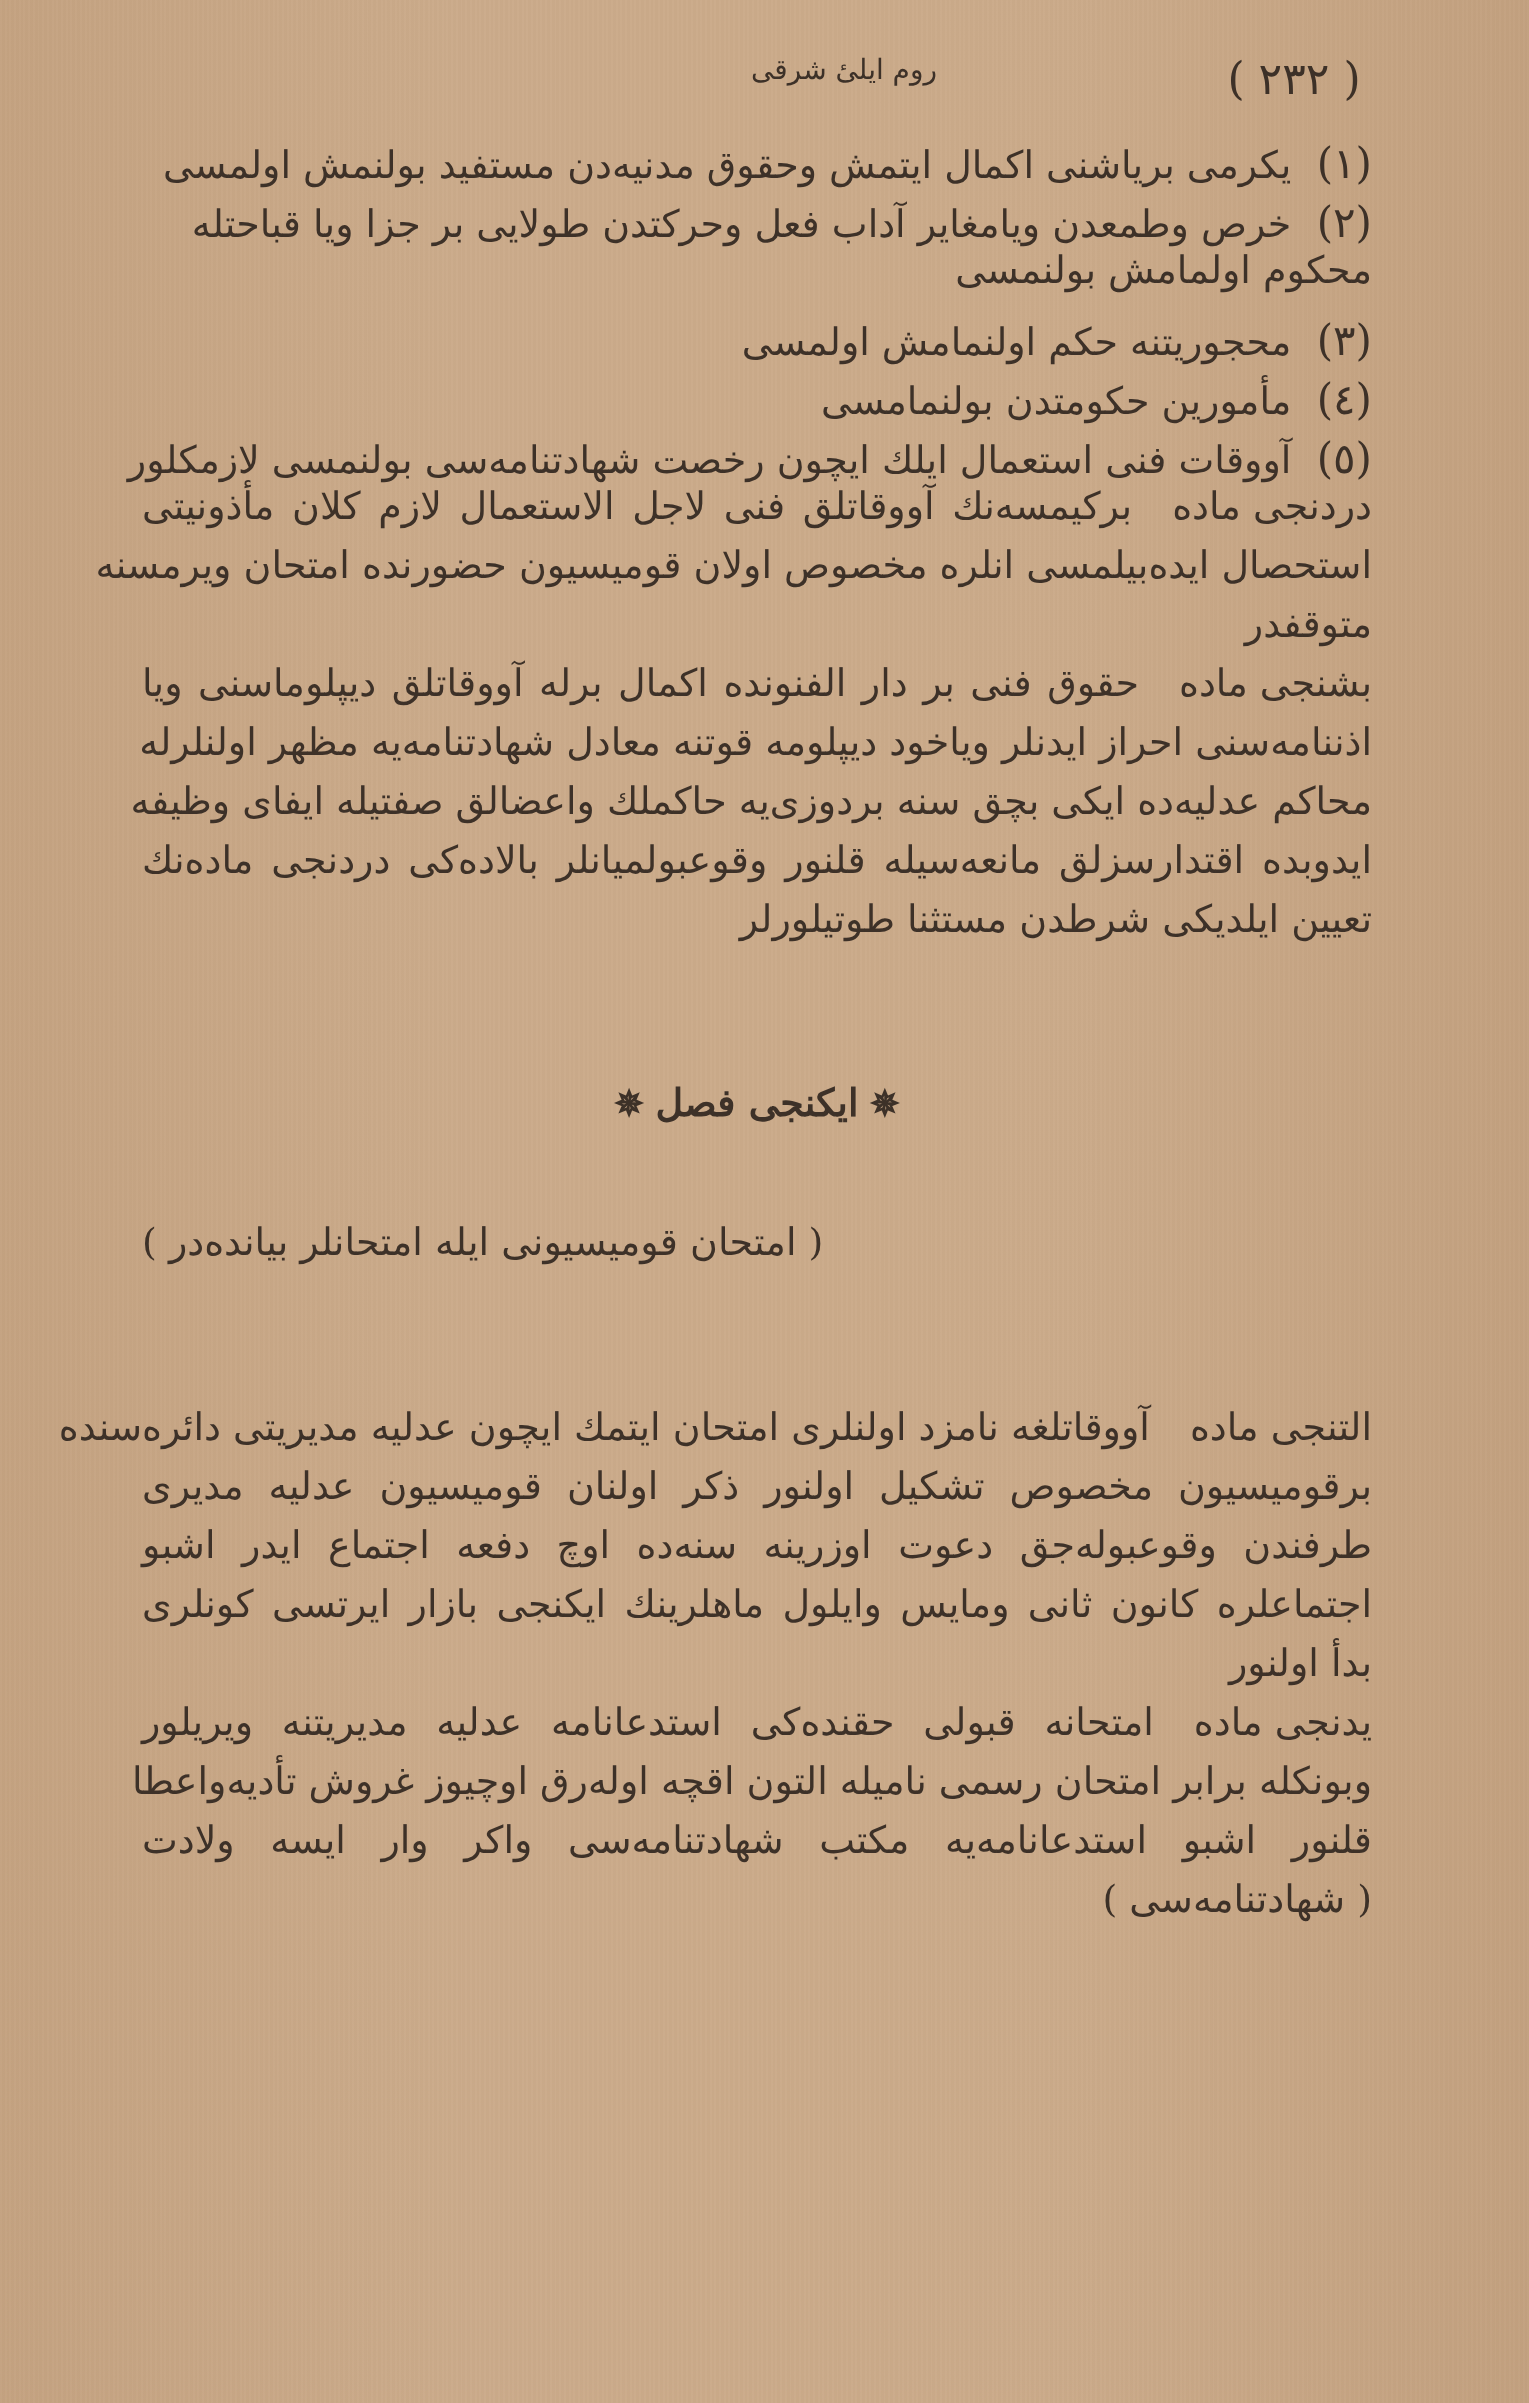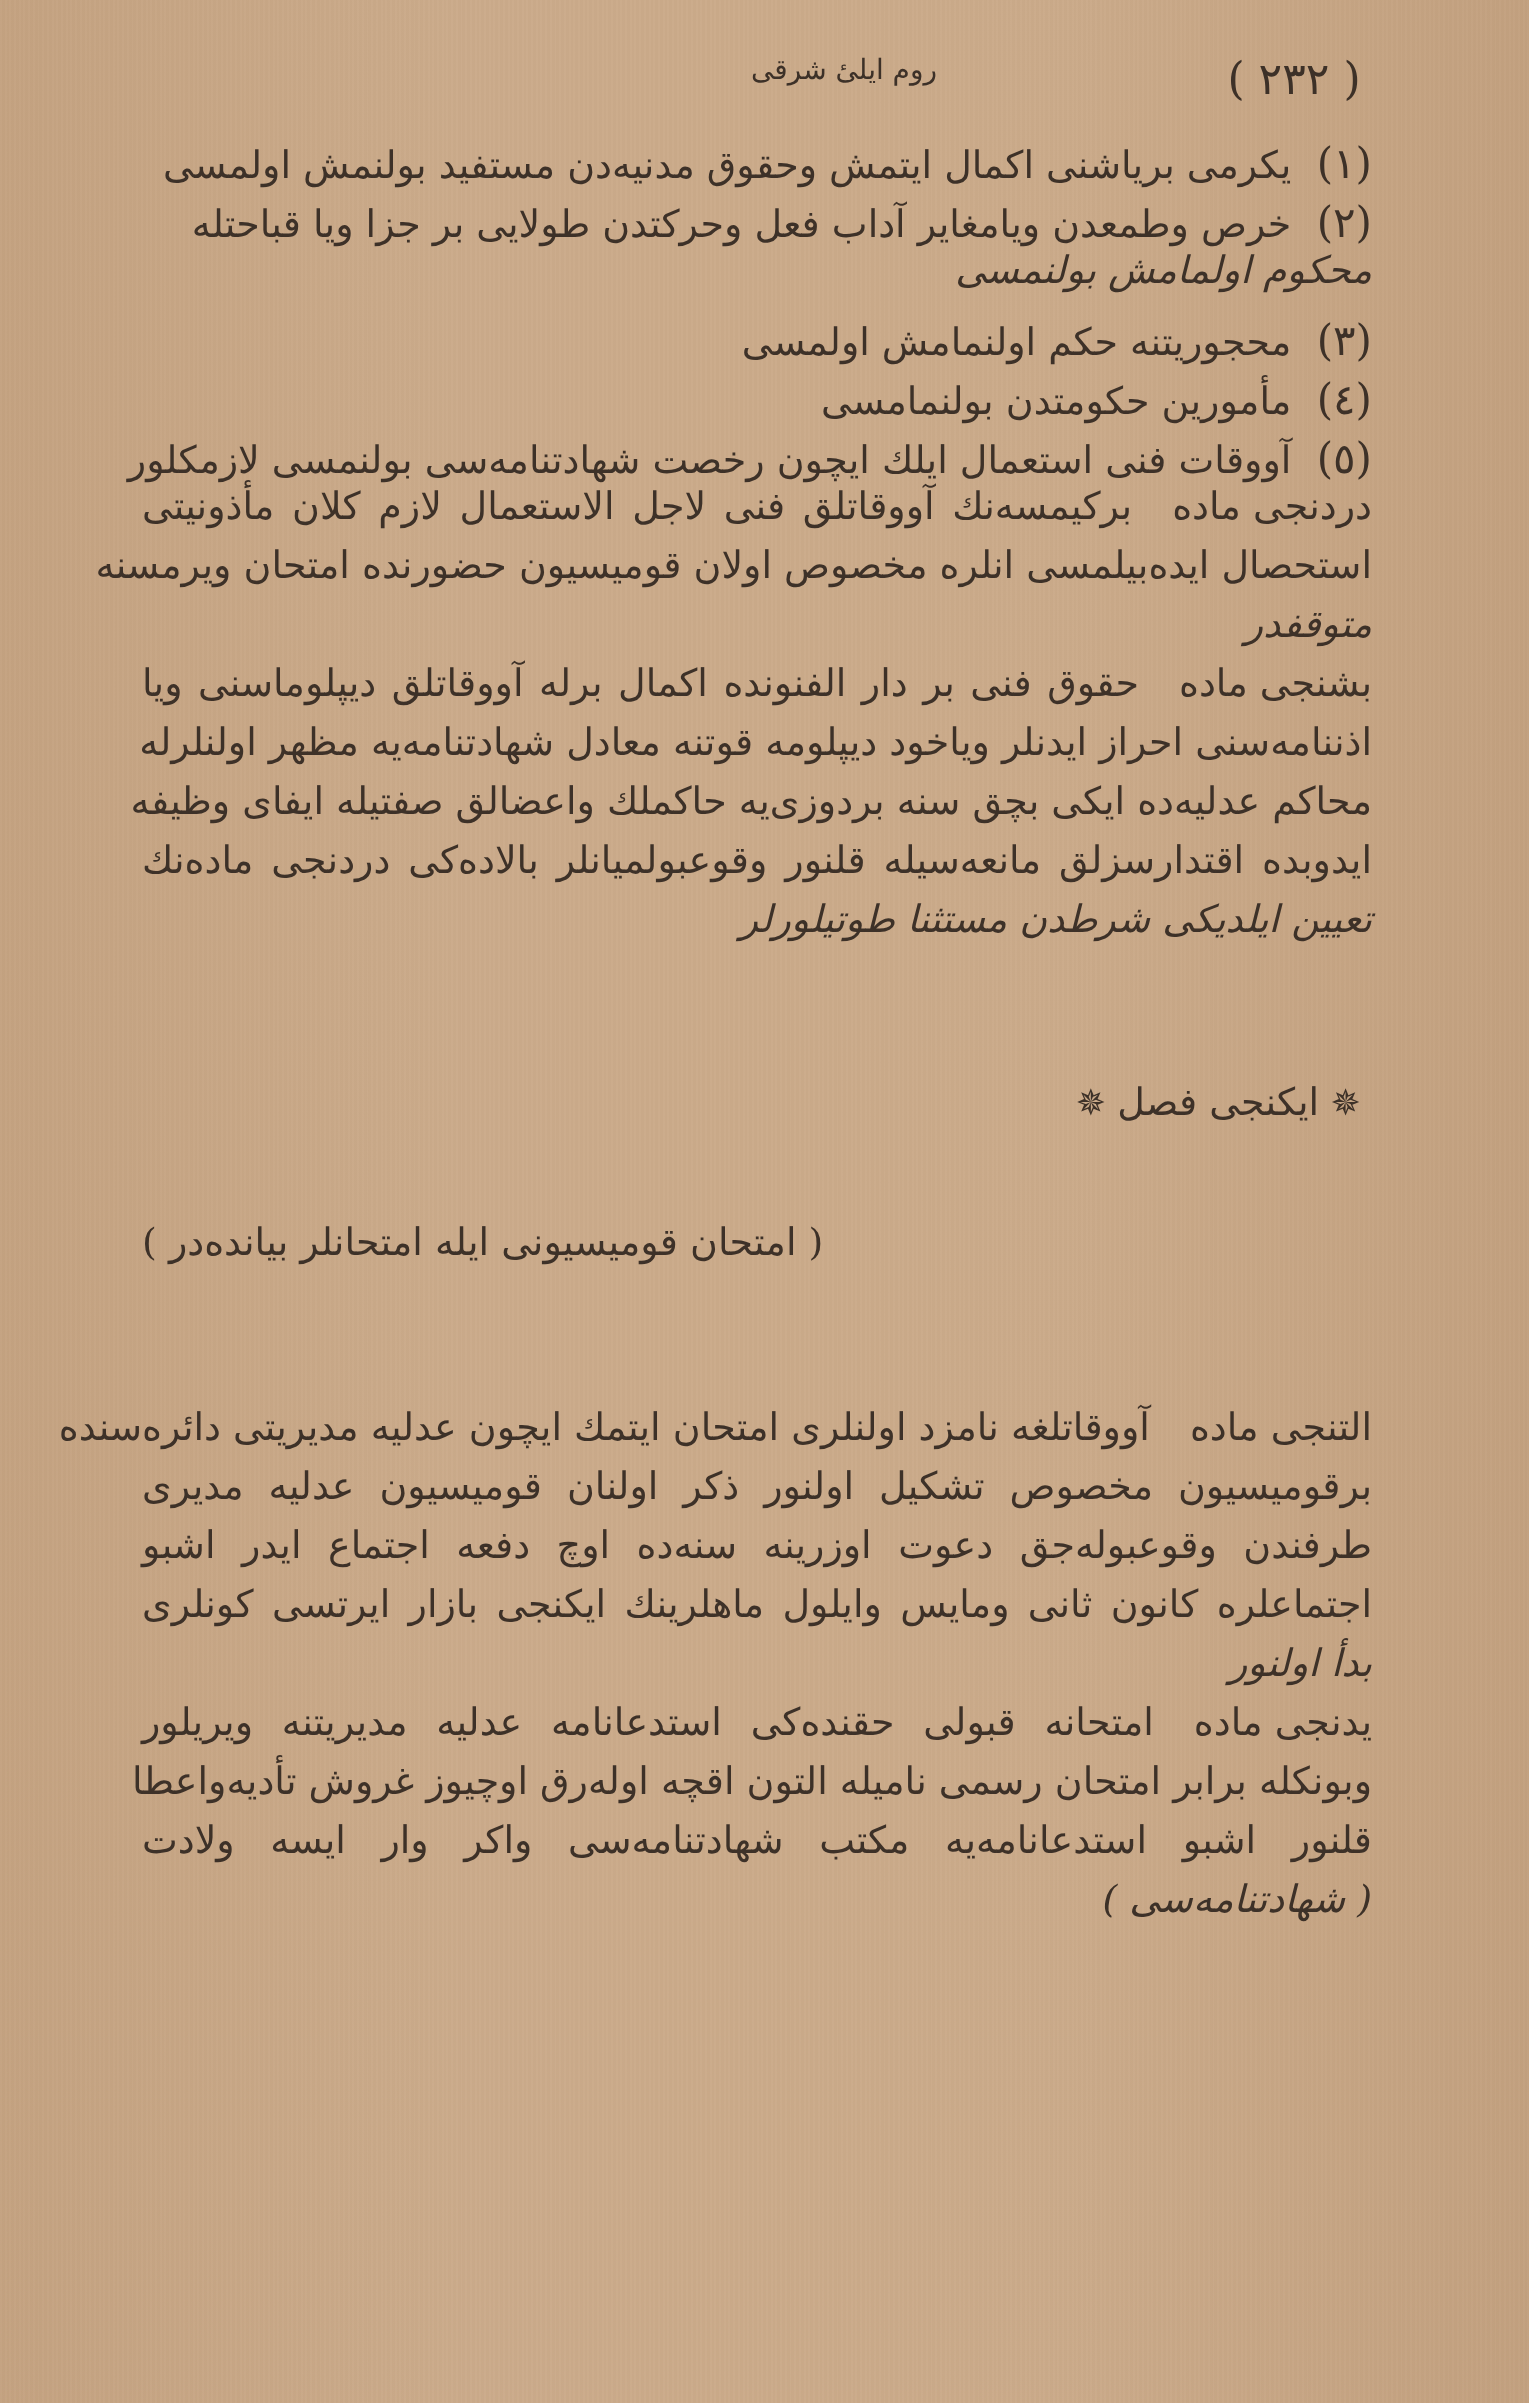--- a/index.html
+++ b/index.html
@@ -46,42 +46,42 @@
     .line {
       font-size: 38px;
       line-height: 59px;
       white-space: nowrap;
       text-align: justify;
       text-align-last: justify;
       height: 59px;
     }
     .line.short {
       text-align-last: right;
-      font-style: italic;
     }
     .clause {
       font-size: 38px;
       line-height: 82px;
       height: 59px;
       white-space: nowrap;
     }
     .clause-num {
       display: inline-block;
       margin-left: 13.2px;
       font-size: 42px;
     }
     .article-label {
       display: inline-block;
       margin-left: 40px;
     }
     .chapter-heading {
-      text-align: right;
+      text-align: center;
       font-size: 38px;
       margin-top: 131px;
       height: 66px;
+      font-weight: bold;
     }
     .ornament {
       display: inline-block;
       font-size: 36px;
       margin: 0 11.4px;
       color: #3d3128;
     }
     .section-subtitle {
       text-align: left;
       font-size: 38px;

